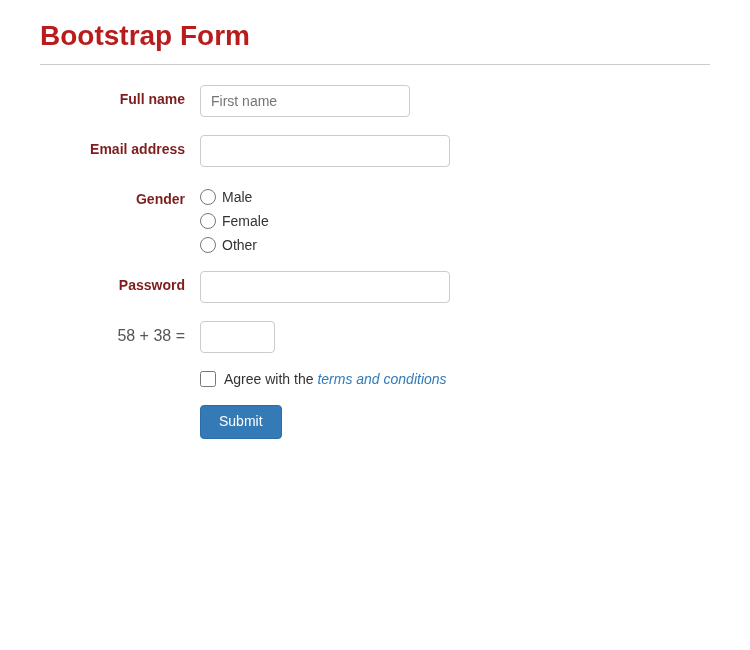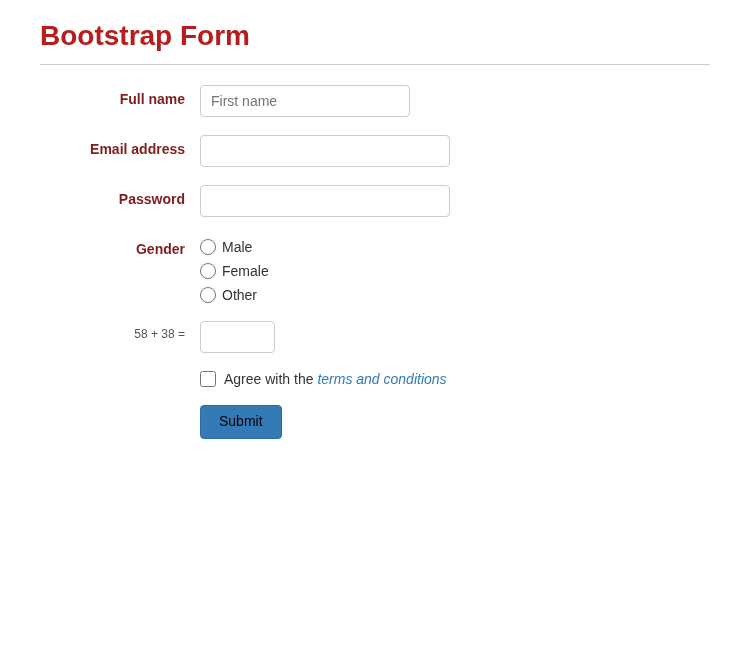--- a/index.html
+++ b/index.html
@@ -107,21 +107,21 @@
     .radio-label {
       font-size: 14px;
       color: #333;
     }
 
     .captcha-label {
       width: 160px;
       text-align: right;
       padding-right: 15px;
       padding-top: 6px;
-      font-size: 12px;
+      font-size: 16px;
       color: #555;
       flex-shrink: 0;
     }
 
     .terms-group {
       display: flex;
       align-items: center;
       margin-bottom: 18px;
       padding-left: 160px;
     }
@@ -144,21 +144,21 @@
       font-style: italic;
     }
 
     .submit-group {
       padding-left: 160px;
     }
 
     .submit-btn {
       background-color: #337ab7;
       border: 1px solid #2e6da4;
-      color: #000000;
+      color: #ffffff;
       font-size: 14px;
       font-weight: 400;
       padding: 6px 18px;
       border-radius: 4px;
       cursor: pointer;
       line-height: 1.42857;
     }
   </style>
 </head>
 <body>
@@ -174,27 +174,20 @@
       <div class="form-controls">
         <input type="text" class="form-input input-name" placeholder="First name" style="">
       </div>
     </div>
 
 
     <div class="form-group">
       <label class="form-label">Email address</label>
       <div class="form-controls">
         <input type="email" class="form-input input-email" style="">
-      </div>
-    </div>
-
-    <div class="form-group">
-      <label class="form-label">Password</label>
-      <div class="form-controls">
-        <input type="password" class="form-input input-password" style="">
       </div>
     </div>
 
     <div class="form-group">
       <label class="form-label">Gender</label>
       <div class="gender-group">
         <label class="radio-option">
           <input type="radio" name="gender" value="male" style="">
           <span class="radio-label">Male</span>
         </label>
@@ -203,20 +196,27 @@
           <span class="radio-label">Female</span>
         </label>
         <label class="radio-option">
           <input type="radio" name="gender" value="other" style="">
           <span class="radio-label">Other</span>
         </label>
       </div>
     </div>
 
     <div class="form-group">
+      <label class="form-label">Password</label>
+      <div class="form-controls">
+        <input type="password" class="form-input input-password" style="">
+      </div>
+    </div>
+
+    <div class="form-group">
       <span class="captcha-label">58 + 38 =</span>
       <div class="form-controls">
         <input type="text" class="form-input input-captcha" style="">
       </div>
     </div>
 
     <div class="terms-group">
       <input type="checkbox" class="terms-checkbox" style="">
       <span class="terms-label">Agree with the <a href="#">terms and conditions</a></span>
     </div>

